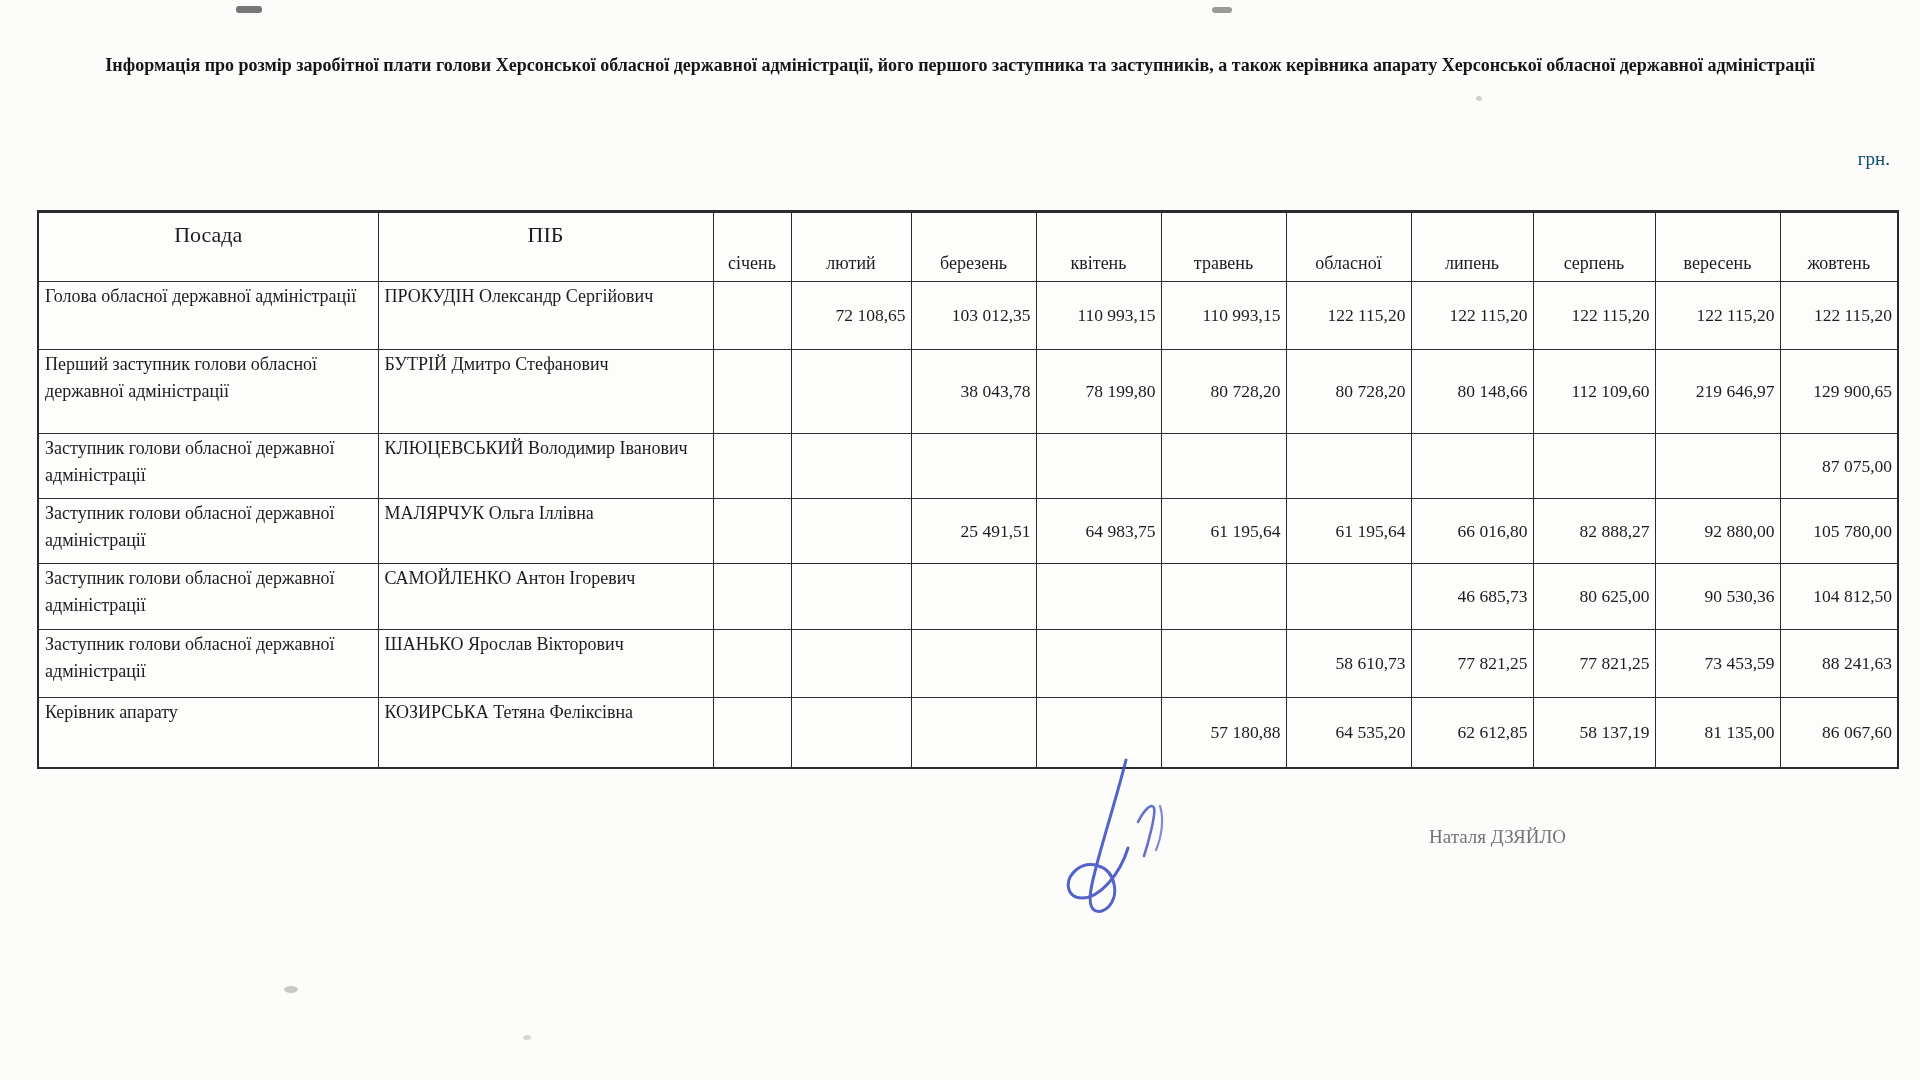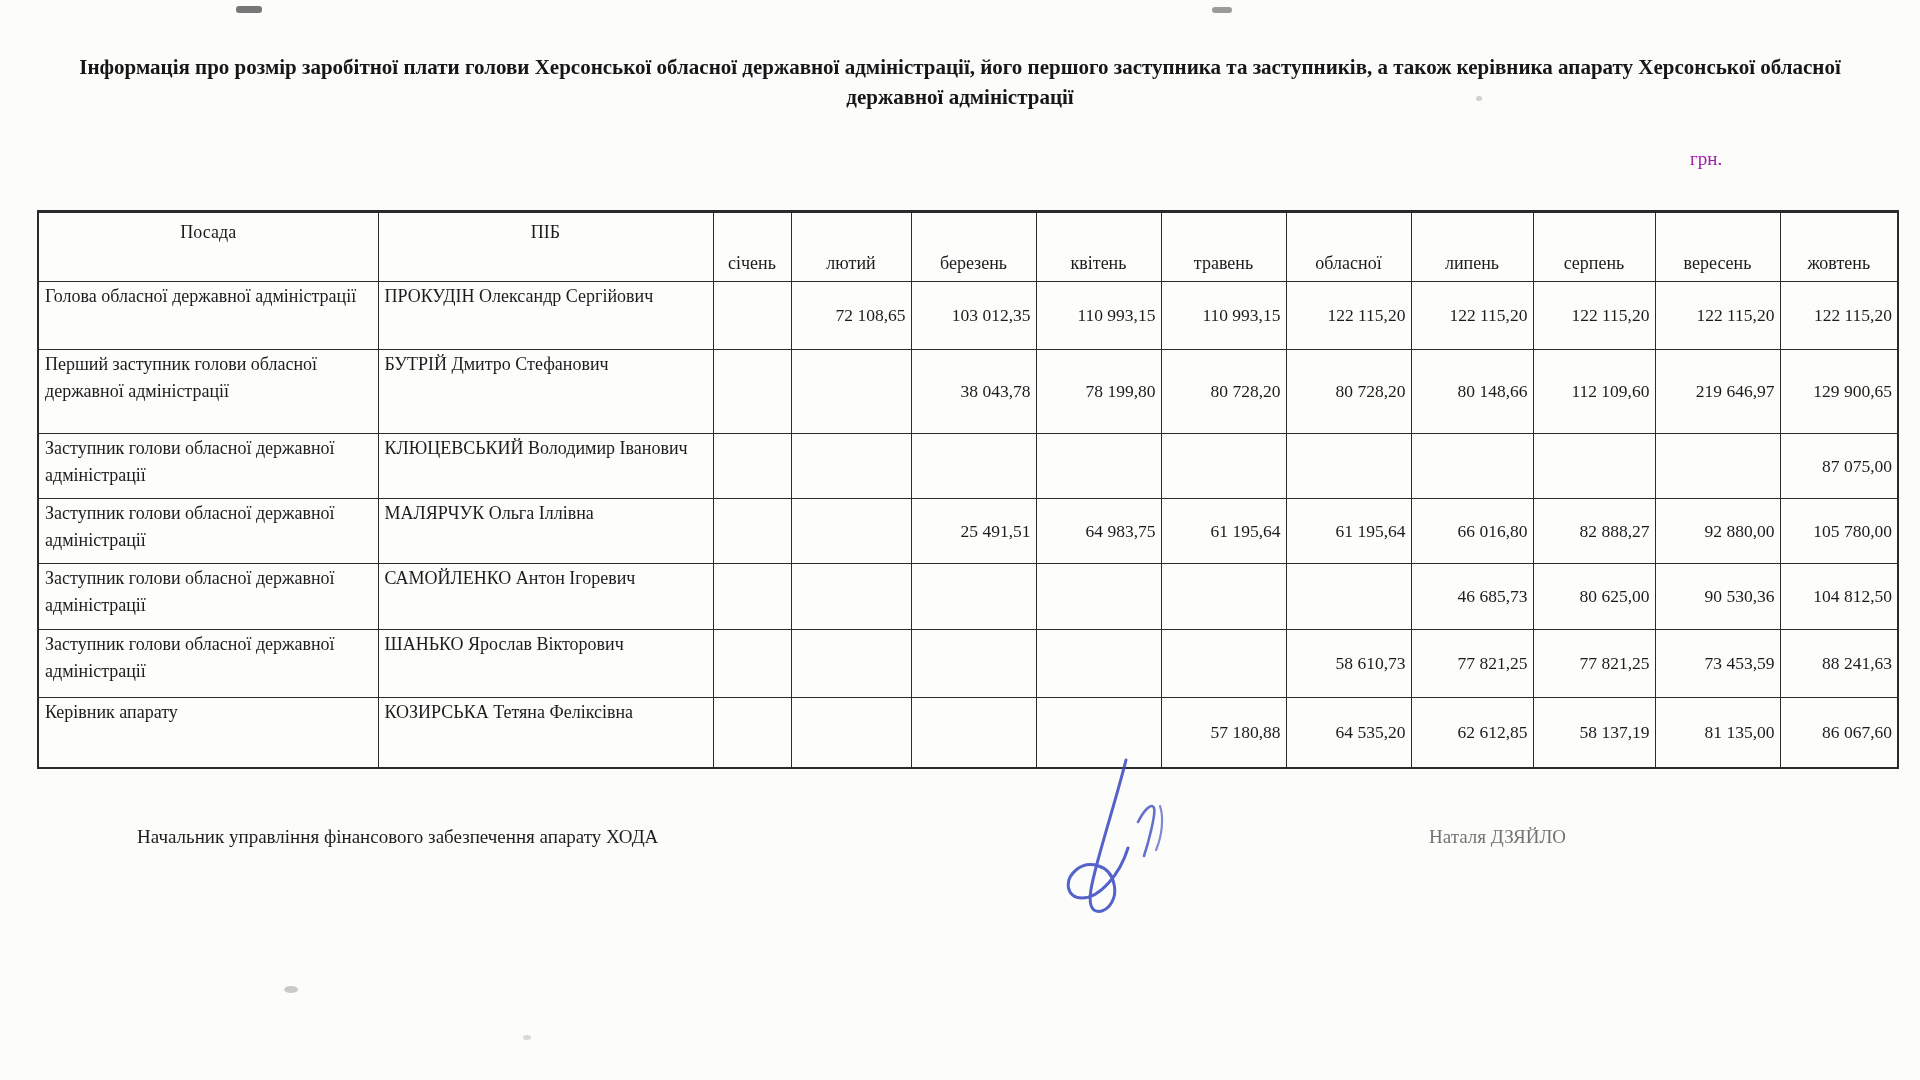--- a/index.html
+++ b/index.html
@@ -16,43 +16,43 @@
   
   .speck{position:absolute;background:#6a6a6a;border-radius:50%;opacity:.5;}
   .speck.s1{left:236px;top:6px;width:26px;height:7px;border-radius:3px;opacity:.75;background:#4b4b4b;}
   .speck.s2{left:1212px;top:7px;width:20px;height:6px;border-radius:3px;opacity:.6;background:#5a5a5a;}
   .speck.s3{left:284px;top:986px;width:14px;height:7px;opacity:.35;}
   .speck.s4{left:523px;top:1035px;width:8px;height:5px;opacity:.25;}
   .speck.s5{left:1476px;top:96px;width:6px;height:5px;opacity:.3;}
 
   .doc-title{
     position:absolute;left:45px;top:52px;width:1830px;
-    text-align:center;font-weight:bold;font-size:21px;line-height:1.45;
+    text-align:center;font-weight:bold;font-size:18px;line-height:1.45;
     color:#161616;
   }
   .currency{
     position:absolute;left:1690px;top:148px;width:200px;
-    font-size:19px;color:#a21caf;
+    text-align:right;font-size:19px;color:#0c4a6e;
   }
   table.salary{
     position:absolute;left:37px;top:210px;
     width:1860px;border-collapse:collapse;table-layout:fixed;
     font-size:17.5px;color:#1c1c1c;
     background:#fdfdfc;
   }
   table.salary,table.salary th,table.salary td{
     border:1.6px solid #2b2b2b;
   }
   table.salary{border-width:2.6px;}
   table.salary thead th{border-top-width:3px;}
   thead th{
     font-weight:normal;text-align:center;
     height:70px;box-sizing:border-box;
   }
-  thead th.h-text{vertical-align:top;padding-top:9px;font-size:18px;}
+  thead th.h-text{vertical-align:top;padding-top:9px;font-size:22px;}
   thead th.h-month{vertical-align:bottom;padding-bottom:7px;font-size:18px;}
   tbody td{box-sizing:border-box;}
   td.c-pos,td.c-pib{
     vertical-align:top;text-align:left;
     padding:1px 4px 2px 6px;line-height:1.5;font-size:18px;
   }
   td.c-num{
     vertical-align:middle;text-align:right;
     padding:0 5px 0 2px;white-space:nowrap;font-size:17.5px;
   }
@@ -217,21 +217,20 @@
         <td class="c-num">57 180,88</td>
         <td class="c-num">64 535,20</td>
         <td class="c-num">62 612,85</td>
         <td class="c-num">58 137,19</td>
         <td class="c-num">81 135,00</td>
         <td class="c-num">86 067,60</td>
       </tr>
     </tbody>
   </table>
 
-  <div class="footer-title">Начальник управління фінансового забезпечення апарату ХОДА</div>
 
   <svg class="signature" viewBox="0 0 160 170" fill="none" xmlns="http://www.w3.org/2000/svg">
     <path d="M78 8 C70 40, 58 78, 50 108 C44 130, 38 152, 46 158 C56 164, 70 150, 66 132 C62 112, 40 108, 28 118 C16 128, 18 146, 34 146 C52 146, 72 122, 80 96" stroke="#3c4dc2" stroke-width="3" stroke-linecap="round" opacity="0.88"></path>
     <path d="M90 70 C96 58, 104 50, 106 56 C108 62, 100 92, 96 104" stroke="#3c4dc2" stroke-width="2.6" stroke-linecap="round" opacity="0.8"></path>
     <path d="M112 54 C116 66, 114 84, 108 98" stroke="#3c4dc2" stroke-width="2.2" stroke-linecap="round" opacity="0.65"></path>
   </svg>
 
   <div class="footer-name">Наталя ДЗЯЙЛО</div>
 
 </div>

